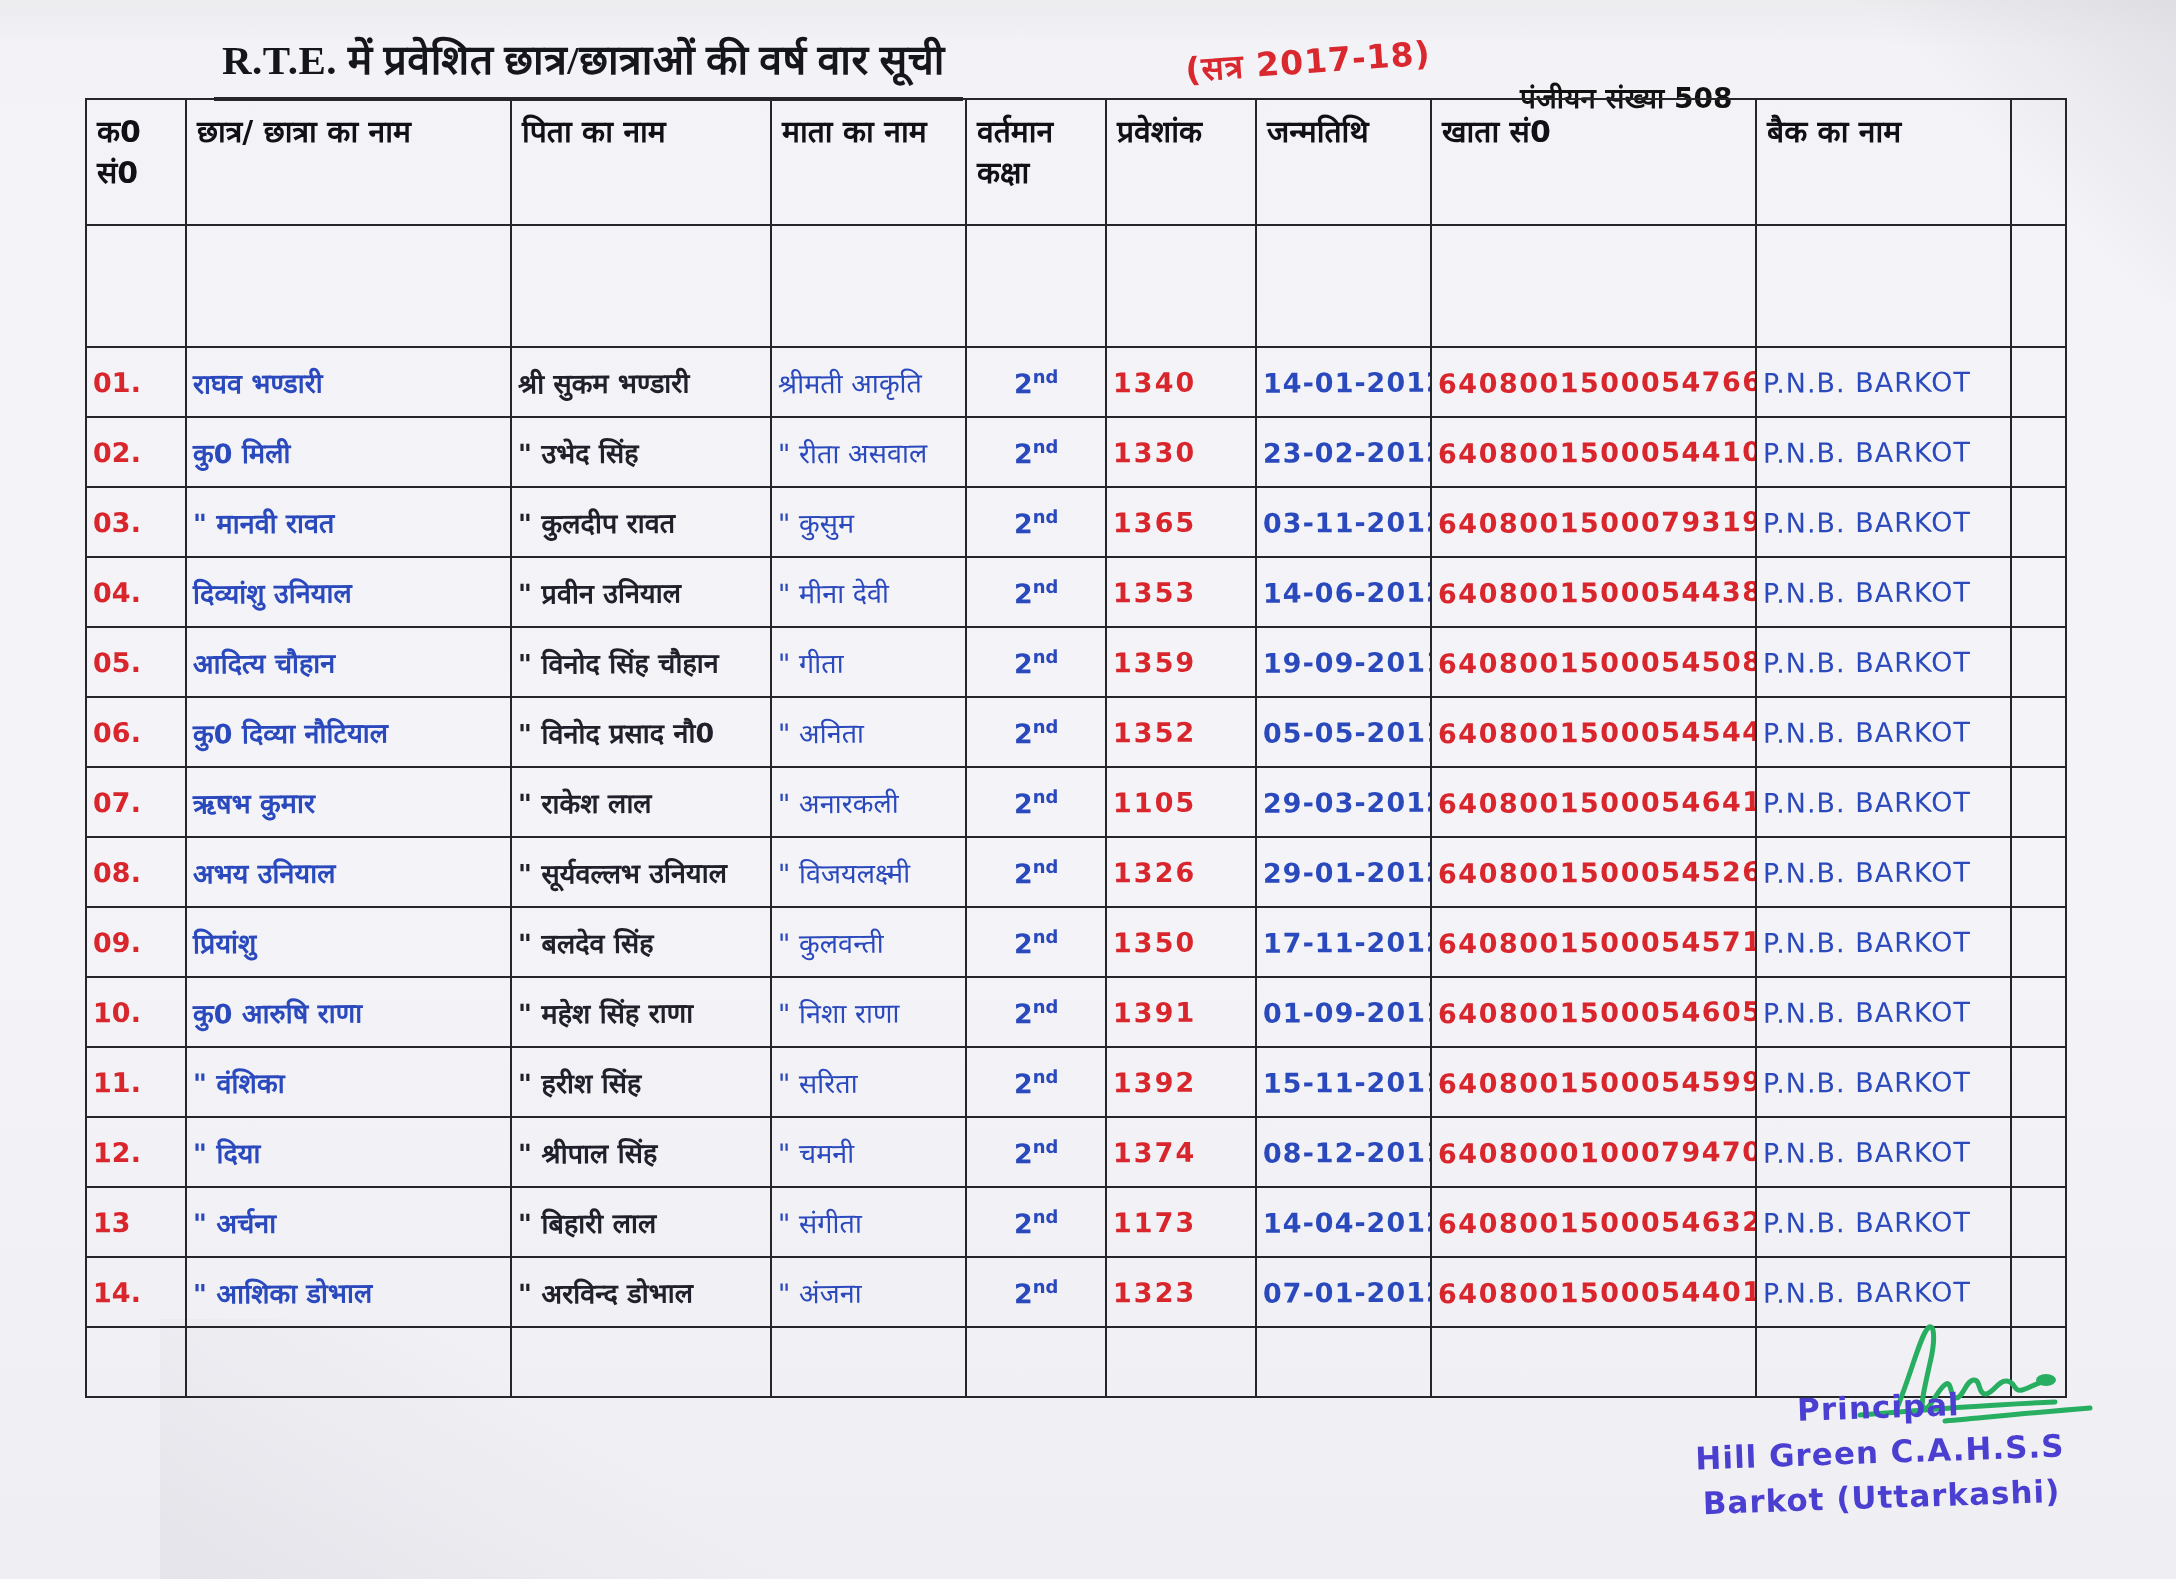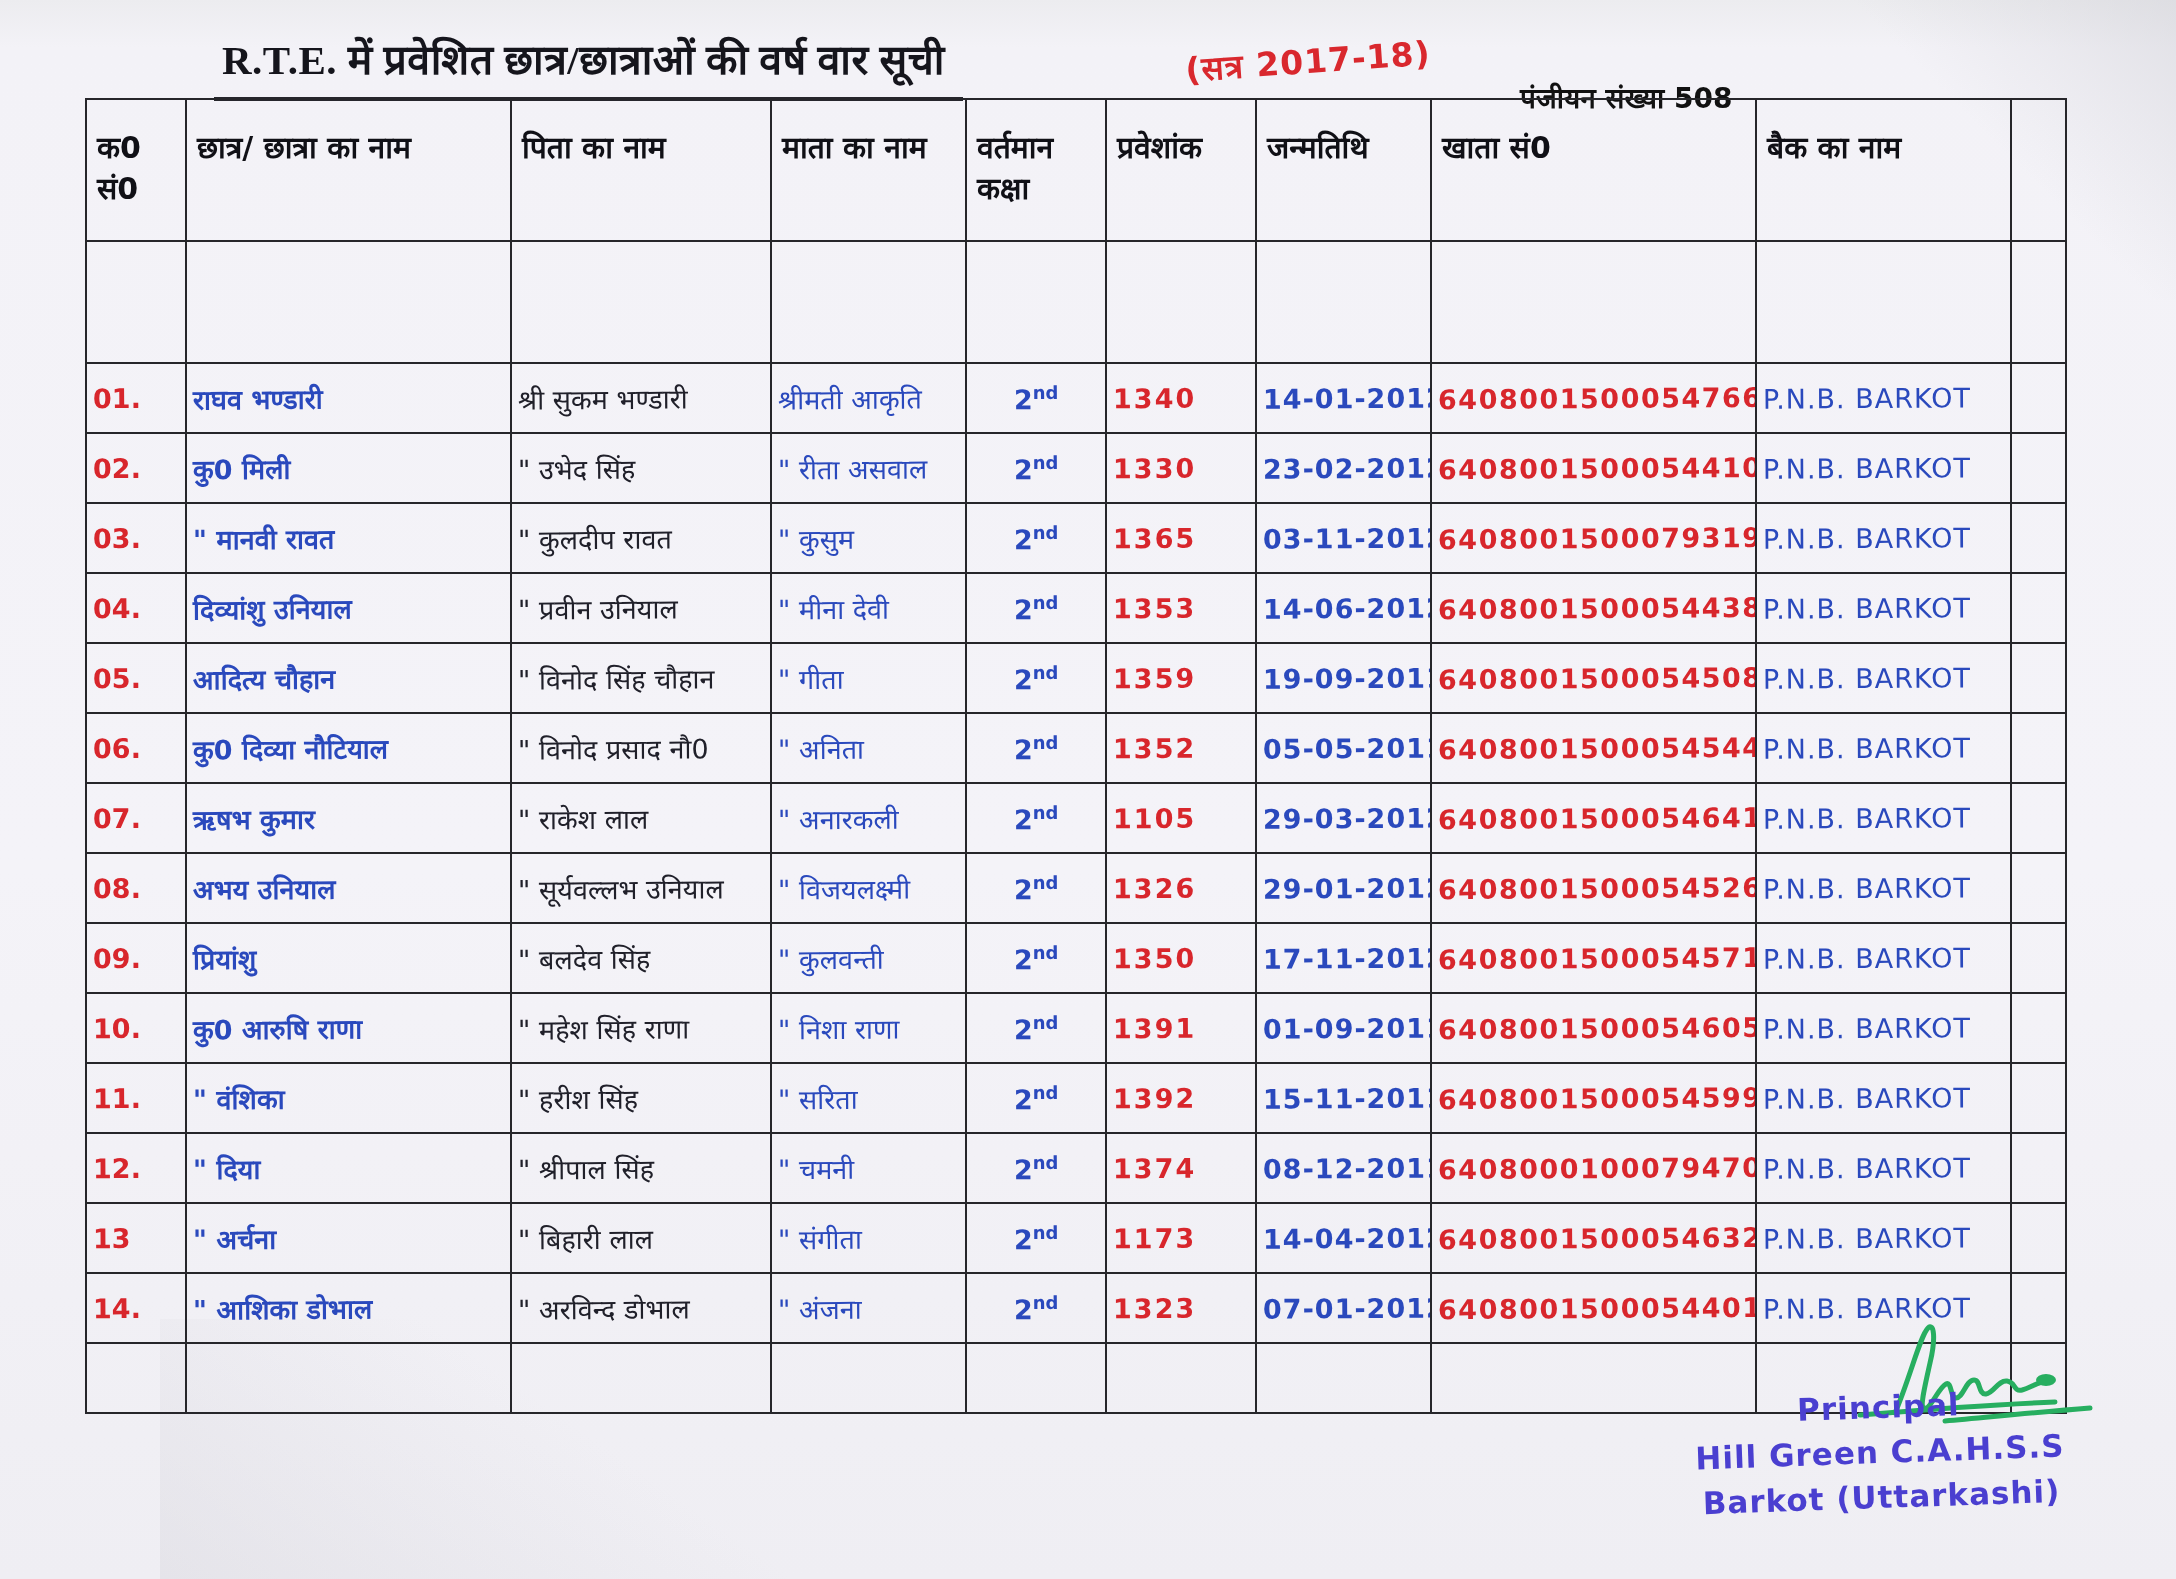--- a/index.html
+++ b/index.html
@@ -52,31 +52,31 @@
   }
   table.reg th, table.reg td{
     border:2px solid #26262a;
     vertical-align:middle;
     padding:2px 6px;
     overflow:hidden;
   }
   table.reg th{
     font-size:30px;font-weight:bold;color:#101016;
     text-align:left;vertical-align:top;
-    padding-top:26px;padding-left:10px;
+    padding-top:10px;padding-left:10px;
     height:112px;
     font-family:"DejaVu Sans",sans-serif;
   }
   tr.spacer td{height:116px;}
   tr.endrow td{height:64px;}
   tr.data td{height:64px;font-size:27px;}
   .hw{transform:rotate(-.4deg);display:inline-block;}
   td.c-sno{color:#d8262c;font-weight:bold;text-align:left;padding-left:14px;font-size:26px;}
   td.c-student{color:#2a49bd;font-weight:bold;padding-left:16px;border-radius:19px;}
-  td.c-father{color:#20202a;font-weight:normal;padding-left:8px;font-size:26px;margin-top:24px;}
+  td.c-father{color:#20202a;font-weight:bold;padding-left:8px;font-size:26px;margin-top:24px;}
   td.c-mother{color:#2a49bd;font-weight:normal;padding-left:8px;font-size:26px;}
   td.c-class{color:#2a49bd;font-weight:bold;text-align:center;font-size:27px;}
   td.c-class sup{font-size:18px;}
   td.c-adm{color:#d8262c;font-weight:bold;text-align:left;letter-spacing:2px;font-size:26px;}
   td.c-dob{color:#2a49bd;font-weight:bold;text-align:center;font-size:25px;letter-spacing:1px;white-space:nowrap;}
   td.c-acct{color:#d8262c;font-weight:bold;font-size:24px;letter-spacing:1.5px;white-space:nowrap;padding-left:4px;}
   td.c-bank{color:#2a49bd;font-weight:normal;font-size:24px;letter-spacing:1px;white-space:nowrap;padding-left:10px;}
   .stamp{
     position:absolute;left:1640px;top:1385px;width:480px;
     text-align:center;color:#4a3fd0;font-weight:bold;

